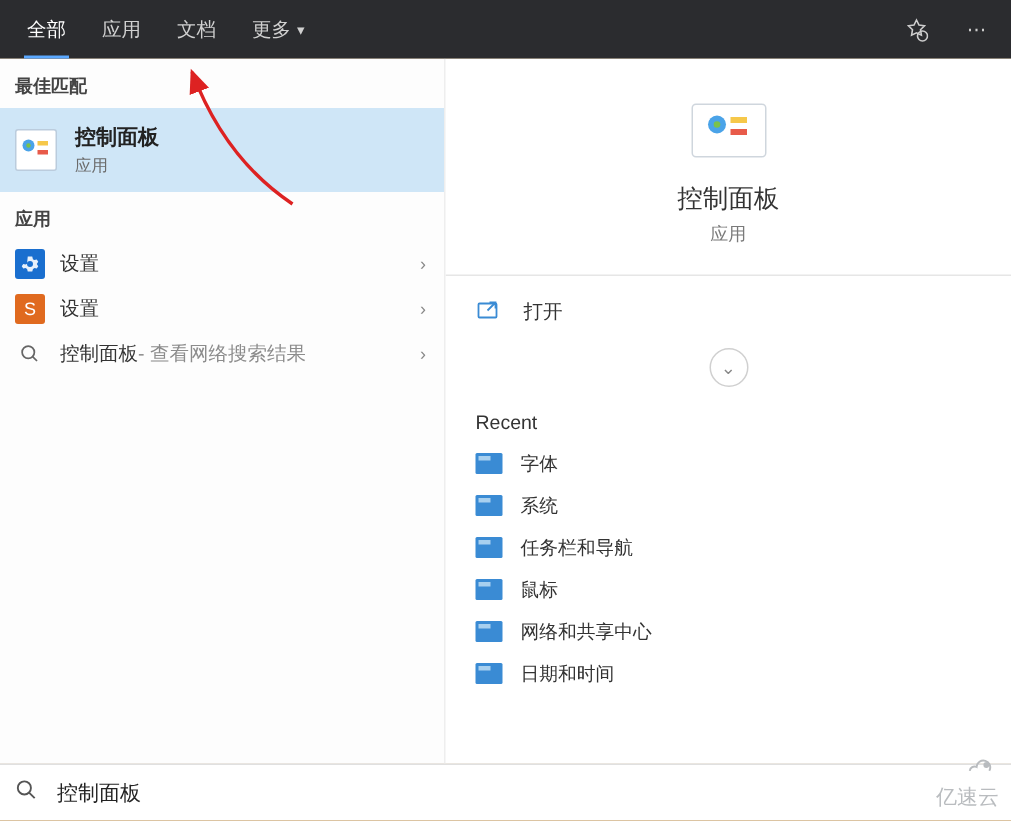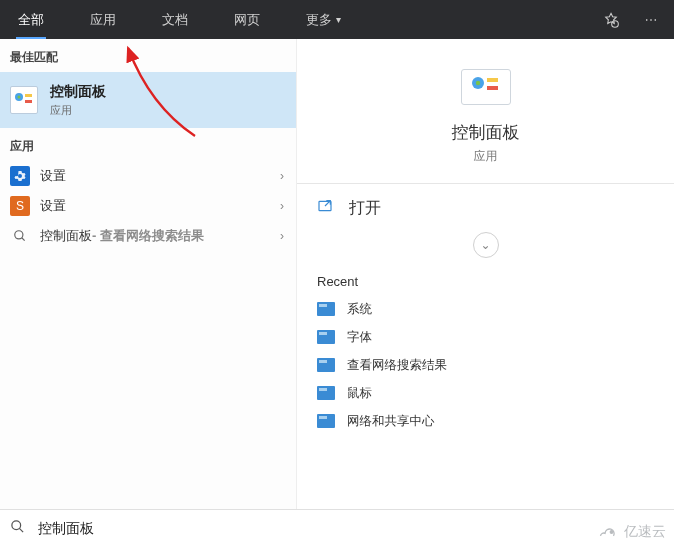--- a/index.html
+++ b/index.html
@@ -1,69 +1,68 @@
 <!DOCTYPE html>
 <html><head>
 <meta charset="utf-8">
 <style>
   * { margin:0; padding:0; box-sizing:border-box; font-family:"Microsoft YaHei","Segoe UI",sans-serif; }
   body { background:#fff; width:674px; height:547px; overflow:hidden; position:relative; }
   .topbar { background:#2b2c2f; height:39px; display:flex; align-items:center; padding:0 6px; color:#e5e5e5; font-size:13px; position:relative; }
-  .tabs { display:flex; height:100%;gap:22px; }
+  .tabs { display:flex; height:100%; }
   .tab { padding:0 12px; display:flex; align-items:center; cursor:pointer; color:#d0d0d0; position:relative; }
   .tab.active { color:#fff; }
   .tab.active::after { content:""; position:absolute; bottom:0; left:10px; right:10px; height:2px; background:#5aa8ff; }
   .tab-caret { margin-left:4px; font-size:10px; }
   .topbar-right { margin-left:auto; display:flex; align-items:center; gap:6px; }
   .tb-icon { width:34px; height:32px; display:flex; align-items:center; justify-content:center; color:#ccc; cursor:pointer; }
   .content { display:flex; height:calc(100% - 39px - 38px); background:#a16207; }
   .left { width:296px; background:#fdfdfd; overflow:hidden; }
   .section-hdr { font-size:12px; font-weight:700; color:#444; padding:10px 10px 6px; }
   .item { display:flex; align-items:center; height:30px; padding:0 10px; position:relative; cursor:pointer; font-size:13px; color:#333; }
   .item .chev { position:absolute; right:12px; color:#888; font-size:12px; }
   .item-best { height:56px; background:#cfe6f7; }
   .best-icon { width:28px; height:28px; background:#fff; border:1px solid #bcd; border-radius:2px; display:flex; align-items:center; justify-content:center; margin-right:12px; }
   .best-text .title { font-size:14px; font-weight:700; color:#222; }
   .best-text .sub { font-size:11px; color:#6b6b6b; margin-top:2px; }
   .app-icon { width:20px; height:20px; margin-right:10px; display:flex; align-items:center; justify-content:center; font-size:12px; color:#fff; border-radius:2px; }
   .bg-blue { background:#1a6fcf; }
   .bg-orange { background:#e06a1f; }
   .search-glyph { width:20px; margin-right:10px; color:#666; display:flex; align-items:center; justify-content:center; }
   .web-label { color:#333; }
-  .web-sub { color:#8c8c8c;font-weight:bold; }
+  .web-sub { color:#8c8c8c; }
   .arrow { position:absolute; pointer-events:none; }
   .right { flex:1; border-left:1px solid #eee; background:#fff; overflow:hidden; display:flex; flex-direction:column; }
   .preview-top { text-align:center; padding:30px 0 18px; border-bottom:1px solid #e6e6e6; }
   .pv-icon { width:50px; height:36px; margin:0 auto 16px; background:#fff; border:1px solid #cfd6dd; border-radius:3px; display:flex; align-items:center; justify-content:center; }
   .pv-title { font-size:17px; color:#333; }
   .pv-sub { font-size:12px; color:#7a7a7a; margin-top:4px; }
-  .action-row { display:flex; align-items:center; height:48px; padding:0 20px; font-size:16px; color:#333; cursor:pointer; }
+  .action-row { display:flex; align-items:center; height:48px; padding:0 20px; font-size:13px; color:#333; cursor:pointer; }
   .action-row .ico { width:22px; color:#3a8bd4; margin-right:10px; }
   .expand { display:flex; justify-content:center; padding:0 0 8px; }
   .expand-btn { width:26px; height:26px; border:1px solid #d0d0d0; border-radius:50%; display:flex; align-items:center; justify-content:center; color:#888; font-size:12px; cursor:pointer; }
   .recent-hdr { font-size:13px; font-weight:400; color:#333; padding:8px 20px 6px; }
   .recent-list { padding:0 12px; }
   .recent-item { display:flex; align-items:center; height:28px; padding:0 8px; font-size:12.5px; color:#333; cursor:pointer; }
   .recent-item .r-ico { width:18px; height:14px; background:#3a8bd4; margin-right:12px; border-radius:1px; position:relative; }
   .recent-item .r-ico::before { content:""; position:absolute; top:2px; left:2px; right:8px; height:3px; background:#a8d0ef; }
   .bottom-search { position:absolute; bottom:0; left:0; right:0; height:38px; background:#fff; border-top:1px solid #e0e0e0; display:flex; align-items:center; padding:0 10px; }
   .bottom-search .s-icon { width:18px; color:#555; margin-right:10px; }
   .bottom-search input { border:none; outline:none; font-size:14px; color:#222; flex:1; }
-  .watermark { position:absolute; right:8px; bottom:6px; color:#b9bcbf; font-size:14px; display:flex; align-items:flex-end; gap:4px; pointer-events:none; }
+  .watermark { position:absolute; right:8px; bottom:6px; color:#b9bcbf; font-size:14px; display:flex; align-items:flex-end; gap:4px; pointer-events:none;flex-direction:column; }
   .cp-svg circle.b{fill:#4aa3e8}.cp-svg circle.g{fill:#7bc24a}.cp-svg rect.y{fill:#f6c84a}.cp-svg rect.r{fill:#e85b4a}
 </style>
 </head>
 <body>
 
 <div class="topbar">
   <div class="tabs">
     <div class="tab active">全部</div>
     <div class="tab">应用</div>
     <div class="tab">文档</div>
-    <div class="tab">网页</div>
     <div class="tab">
       <span>更多</span>
       <span class="tab-caret">▾</span>
     </div>
   </div>
   <div class="topbar-right">
     <div class="tb-icon">
       <svg width="16" height="16" viewBox="0 0 24 24" fill="none" stroke="currentColor" stroke-width="1.6">
           <path d="M12 2l2.5 5 5.5.8-4 3.9.9 5.5L12 14.8 7.1 17.2 8 11.7 4 7.8l5.5-.8z"></path>
           <circle cx="18" cy="18" r="5"></circle>
@@ -153,37 +152,41 @@
     </div>
     <div class="expand">
         <div class="expand-btn">
           <span>⌄</span>
         </div>
       </div>
     <div class="recent-hdr">Recent</div>
     <div class="recent-list">
       <div class="recent-item">
           <span class="r-ico"></span>
+          <span>字体</span>
+        </div>
+      <div class="recent-item">
+          <span class="r-ico"></span>
           <span>系统</span>
         </div>
       <div class="recent-item">
           <span class="r-ico"></span>
-          <span>字体</span>
-        </div>
-      <div class="recent-item">
-          <span class="r-ico"></span>
-          <span>查看网络搜索结果</span>
+          <span>任务栏和导航</span>
         </div>
       <div class="recent-item">
           <span class="r-ico"></span>
           <span>鼠标</span>
         </div>
       <div class="recent-item">
           <span class="r-ico"></span>
           <span>网络和共享中心</span>
+        </div>
+      <div class="recent-item">
+          <span class="r-ico"></span>
+          <span>日期和时间</span>
         </div>
     </div>
   </div>
 </div>
 
 <div class="bottom-search">
   <span class="s-icon">
     <svg width="15" height="15" viewBox="0 0 24 24" fill="none" stroke="currentColor" stroke-width="2">
         <circle cx="10" cy="10" r="7"></circle>
         <line x1="21" y1="21" x2="15" y2="15"></line>

